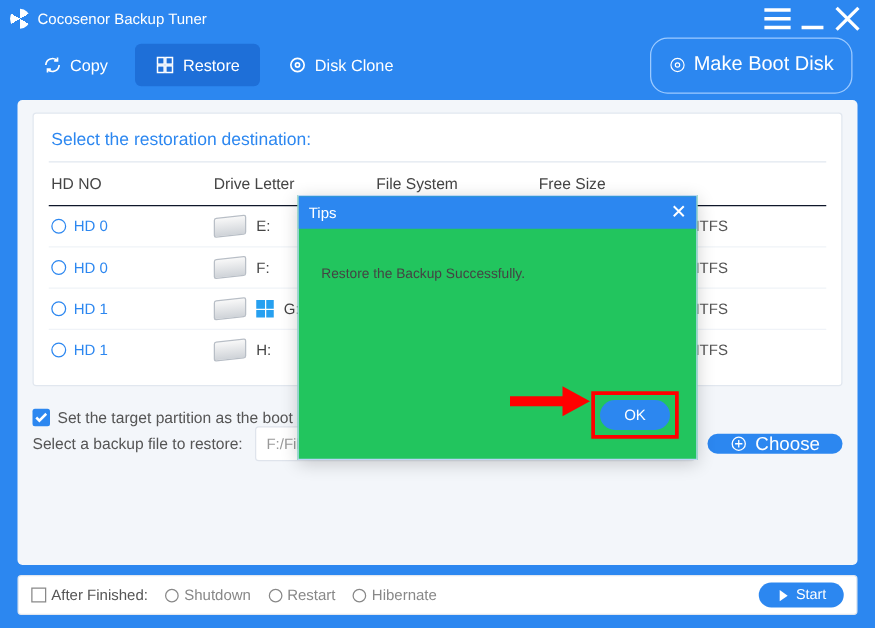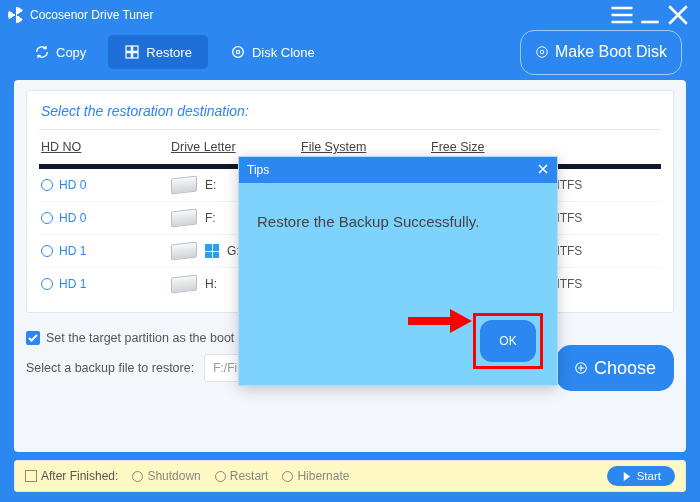--- a/index.html
+++ b/index.html
@@ -17,67 +17,67 @@
   .tbtn { height: 34px; display: inline-flex; align-items: center; gap: 6px; padding: 0 16px; border-radius: 5px; color: #fff; font-size: 13px; cursor: pointer; }
   .tbtn.active { background: #1e6fd8; }
   .tbtn svg, .tbtn .ico { width: 16px; height: 16px; }
   .toolbar .spacer { flex: 1; }
   .bootdisk { height: 45px; border: 1px solid #9ccaff; border-radius: 14px; display: inline-flex; align-items: center; gap: 6px; padding: 0 14px; color: #fff; font-size: 16px; cursor: pointer; }
 
   
   .panel { position: absolute; left: 14px; right: 14px; top: 80px; bottom: 50px; background: #f3f6fa; border-radius: 4px; padding: 10px 12px; }
 
   .destbox { background: #fff; border: 1px solid #e1e7ef; border-radius: 3px; padding: 8px 12px 12px; }
-  .destbox .heading { color: #2c87f0; font-size: 14px; padding: 4px 2px 10px; border-bottom: 1px solid #e1e7ef; font-style: italic; }
-  .cols { display: grid; grid-template-columns: 130px 130px 130px 120px 1fr; font-size: 12.5px; color: #444; padding: 10px 2px; border-bottom: 5px solid #0f172a; text-decoration: underline; }
+  .destbox .heading { color: #2c87f0; font-size: 14px; padding: 4px 2px 10px; border-bottom: 1px solid #e1e7ef; }
+  .cols { display: grid; grid-template-columns: 130px 130px 130px 120px 1fr; font-size: 12.5px; color: #444; padding: 10px 2px; border-bottom: 1px solid #0f172a; }
   .row  { display: grid; grid-template-columns: 130px 130px 130px 120px 1fr; font-size: 12px; color: #555; padding: 8px 2px; align-items: center; border-bottom: 1px solid #f0f3f8; }
   .hdnocell { display: inline-flex; align-items: center; gap: 6px; color: #2c87f0; }
   .radio { width: 12px; height: 12px; border: 1.5px solid #2c87f0; border-radius: 50%; display: inline-block; }
   .drvcell { display: inline-flex; align-items: center; gap: 8px; color: #444; }
   .hdd { width: 26px; height: 16px; position: relative; }
   .hdd::before { content:""; position:absolute; inset:0; background: linear-gradient(#f8f8f8,#cfd3d8); border:1px solid #b8bec6; border-radius:2px; transform: skewY(-6deg); }
   .winflag { width: 14px; height: 14px; display: grid; grid-template-columns: 1fr 1fr; grid-template-rows: 1fr 1fr; gap: 1px; }
   .winflag span { background:#27a0f0; }
 
   .setrow { margin-top: 18px; color: #555; font-size: 12.5px; display: flex; align-items: center; gap: 6px; }
   .chk { width: 14px; height: 14px; background:#2c87f0; display:inline-flex; align-items:center; justify-content:center; color:#fff; border-radius:2px; }
 
   .filerow { display: flex; align-items: center; gap: 10px; font-size: 12.5px; color:#555; }
   .filerow input { flex: 1; height: 28px; border: 1px solid #dfe4ec; border-radius: 3px; padding: 0 8px; background:#fff; color:#999; font-size: 12px; }
-  .pillbtn { background:#2c87f0; color:#fff; height: 46px; padding: 0 18px; border-radius: 15px; display:inline-flex; align-items:center; gap:6px; font-size:18px; cursor:pointer; }
-
-  
-  .bottombar { position:absolute; left:14px; right:14px; bottom:10px; height:32px; background:#fef9c3; border:1px solid #e1e7ef; border-radius:3px; display:flex; align-items:center; padding:0 10px; font-size:12px; color:#555; gap:14px; }
+  .pillbtn { background:#2c87f0; color:#fff; height: 16px; padding: 0 18px; border-radius: 15px; display:inline-flex; align-items:center; gap:6px; font-size:15px; cursor:pointer; }
+
+  
+  .bottombar { position:absolute; left:14px; right:14px; bottom:10px; height:32px; background:#ffffff; border:1px solid #e1e7ef; border-radius:3px; display:flex; align-items:center; padding:0 10px; font-size:12px; color:#555; gap:14px; }
   .bottombar .opt { display:inline-flex; align-items:center; gap:4px; color:#888; }
   .opt .rad { width:11px; height:11px; border:1.5px solid #888; border-radius:50%; display:inline-block; }
   .bottombar .spacer { flex:1; }
   .startbtn { background:#2c87f0; color:#fff; height:20px; padding:0 14px; border-radius:12px; display:inline-flex; align-items:center; gap:5px; font-size:11.5px; cursor:pointer; }
 
   
-  .modal { position:absolute; left:238px; top:156px; width:320px; background:#7dd3fc; border:1px solid #bcd6f5; box-shadow:0 3px 14px rgba(0,0,0,.2); }
+  .modal { position:absolute; left:238px; top:156px; width:320px; background:#22c55e; border:1px solid #bcd6f5; box-shadow:0 3px 14px rgba(0,0,0,.2); }
   .modal .mhead { height:26px; background:#2c87f0; color:#fff; display:flex; align-items:center; padding:0 8px; font-size:12px; }
   .modal .mhead .spacer { flex:1; }
-  .modal .mbody { padding:30px 18px 12px; font-size:15px; color:#444; min-height:120px; }
+  .modal .mbody { padding:30px 18px 12px; font-size:11px; color:#444; min-height:120px; }
   .modal .mfoot { display:flex; justify-content:flex-end; padding:10px 14px 16px; }
   .okwrap { border:3px solid #ff0000; padding:4px; }
-  .okbtn { background:#2c87f0; color:#fff; width:56px; height:42px; border-radius:12px; display:flex; align-items:center; justify-content:center; font-size:12px; cursor:pointer; }
+  .okbtn { background:#2c87f0; color:#fff; width:56px; height:24px; border-radius:12px; display:flex; align-items:center; justify-content:center; font-size:12px; cursor:pointer; }
 
   
   .arrow { position:absolute; left:408px; top:311px; width:70px; height:20px; }
   .arrow .shaft { position:absolute; left:0; top:6px; width:44px; height:8px; background:#ff0000; }
   .arrow .head { position:absolute; left:42px; top:-2px; width:0; height:0; border-left:22px solid #ff0000; border-top:12px solid transparent; border-bottom:12px solid transparent; }
 
   #rows-container .row:last-child { border-bottom:none; }
 </style>
 </head>
 <body>
 
 <div class="titlebar">
   <div class="logo"></div>
-  <div class="title">Cocosenor Drive Tuner</div>
+  <div class="title">Cocosenor Backup Tuner</div>
   <div class="spacer"></div>
   <div class="winbtn">
       <svg viewBox="0 0 16 16">
         <path stroke="#fff" stroke-width="1.5" d="M2 4h12M2 8h12M2 12h12"></path>
       </svg>
     </div>
   <div class="winbtn">
       <svg viewBox="0 0 16 16">
         <path stroke="#fff" stroke-width="1.5" d="M3 12h10"></path>
       </svg>

